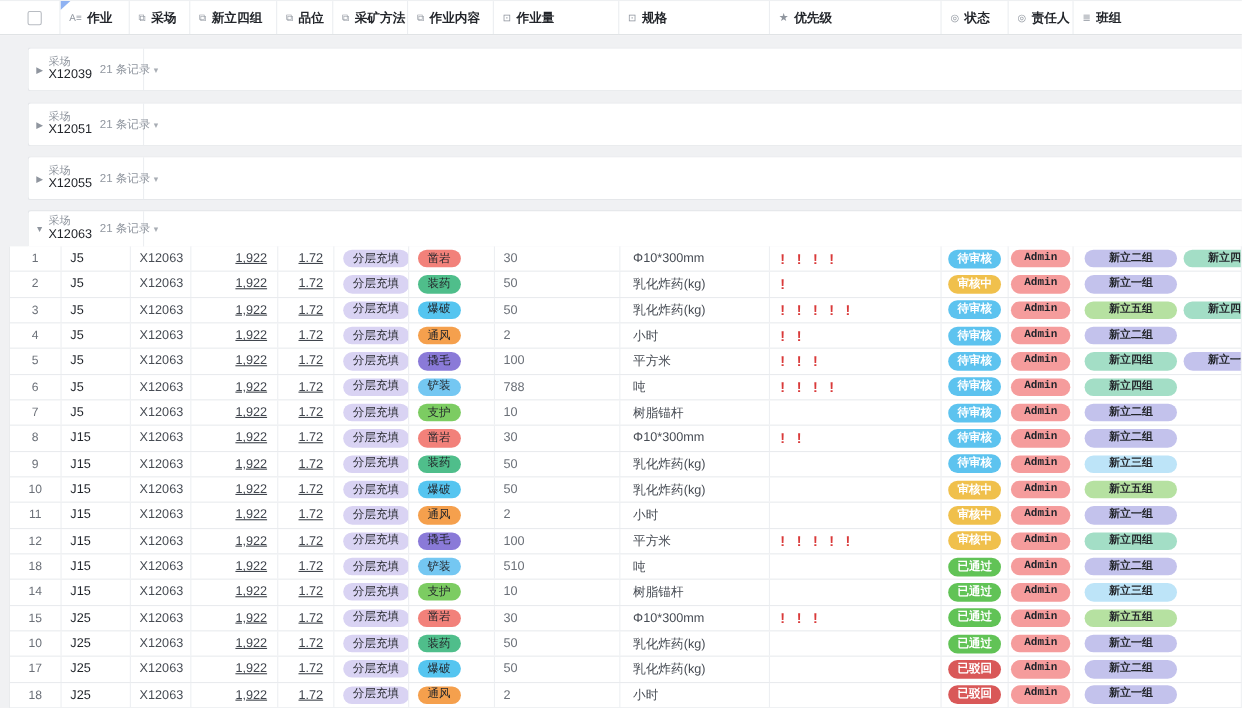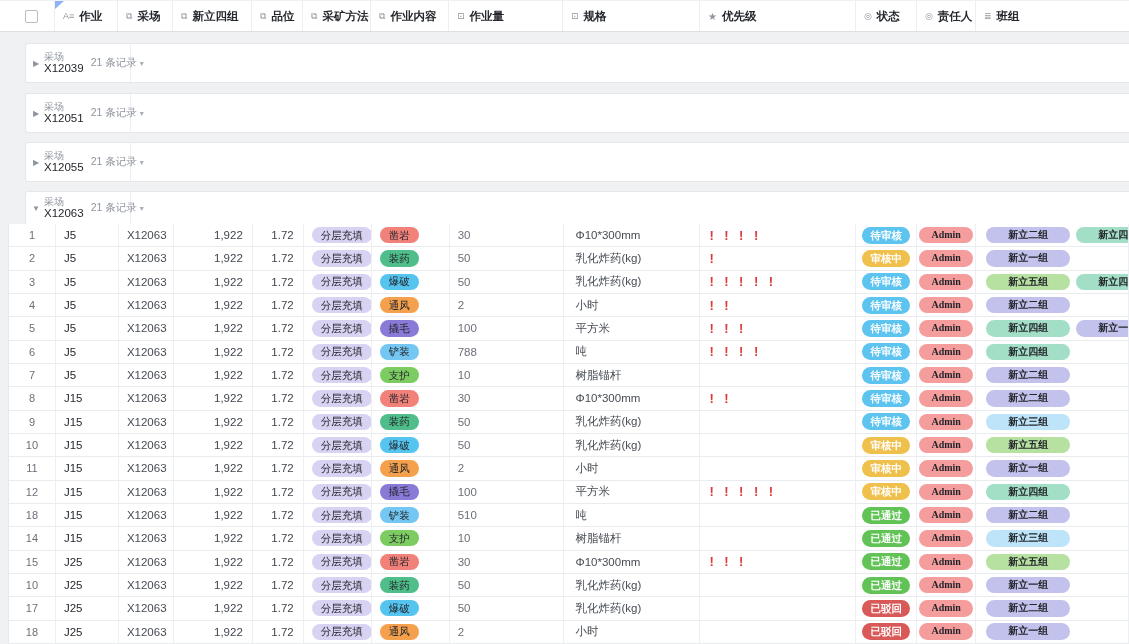--- a/index.html
+++ b/index.html
@@ -48,34 +48,34 @@
   
   .rows { margin-left:8px; width:1121px; background:#fff;
     border-left:1px solid #e7e9ec; }
   .row { display:flex; height:23.33px; border-bottom:1px solid #e9ebee; }
   .cell { display:flex; align-items:center; border-right:1px solid #edeff2;
     padding-left:8px; font-size:11.5px; color:#474c54;
     white-space:nowrap; overflow:hidden; }
   .c-num { justify-content:center; padding-left:0; font-size:11px; color:#6b7078; }
   .c-job { font-weight:normal; color:#1f2329; }
   .c-right { justify-content:flex-end; padding-right:9px; padding-left:0;
-    color:#41464e; }
+    color:#41464e;text-decoration:underline; }
   .c-qty { color:#6b7078; }
   .c-spec { padding-left:12px; color:#474c54; }
   .c-priority { font-weight:bold; letter-spacing:10.5px; font-size:13px;
     padding-left:9px; }
   .c-center { justify-content:center; padding-left:0; }
   .c-teams { gap:6px; padding-left:10px; }
 
   .pill { border-radius:9px; padding:1.5px 9px; font-size:10.5px;
     line-height:1.25; color:#23262b; flex:0 0 auto; }
   .pill-method { background:#d9d3f3; }
   .pill-status { color:#fff; font-weight:bold; padding:2px 8px; }
   .pill-owner { font-weight:bold; font-size:10px; padding:2px 12px;
-    font-family:Liberation Serif, serif; color:#1f2329; }
+    font-family:Liberation Mono, monospace; color:#1f2329; }
   .pill-team { font-weight:bold; font-size:10px; padding:2px 22px; }
 </style>
 </head>
 <body>
 
 <div class="header">
   <div class="hcell w0">
     <span class="checkbox"></span>
   </div>
   <div class="hcell w1">

